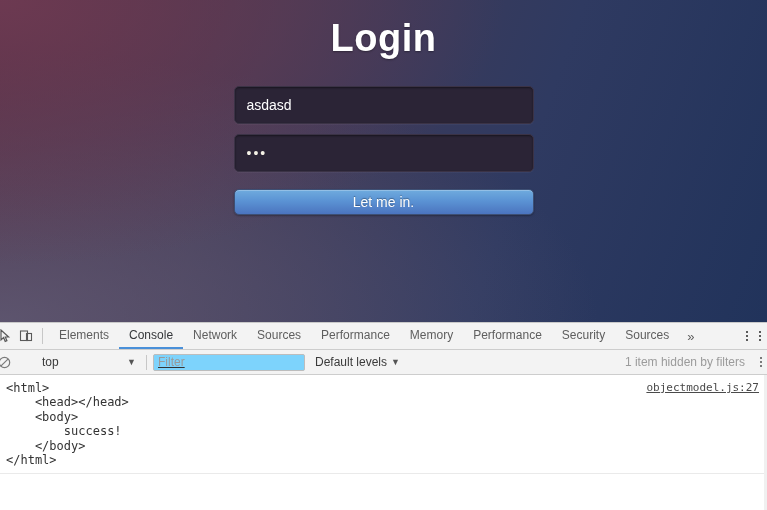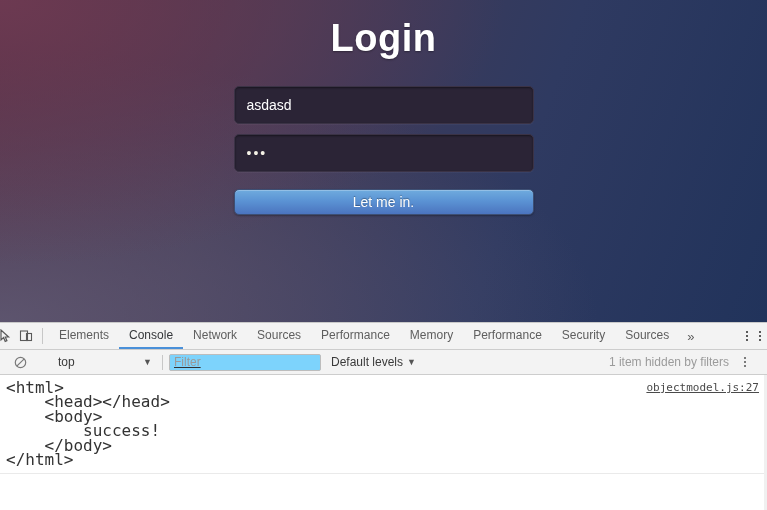--- a/index.html
+++ b/index.html
@@ -184,21 +184,21 @@
   }
 
   
   .dt-filterbar {
     height: 25px;
     min-height: 25px;
     display: flex;
     align-items: center;
     background: #f3f3f3;
     border-bottom: 1px solid #cdcdcd;
-    padding: 0 16px;
+    padding: 0 0;
     gap: 6px;
   }
   .clear-icon {
     width: 20px;
     display: flex; align-items: center; justify-content: center;
     cursor: pointer;
   }
   .ctx-select {
     display: flex;
     align-items: center;
@@ -266,21 +266,21 @@
     overflow: hidden;
   }
   .console-message {
     position: relative;
     padding: 6px 6px 6px 6px;
     border-bottom: 1px solid #eaeaea;
     min-height: 88px;
   }
   .console-text {
     font-family: "DejaVu Sans Mono", monospace;
-    font-size: 16px;
+    font-size: 12px;
     line-height: 14.4px;
     color: #333333;
     white-space: pre;
     margin: 0;
   }
   .console-source {
     position: absolute;
     right: 8px;
     top: 6px;
     font-family: "DejaVu Sans Mono", monospace;

